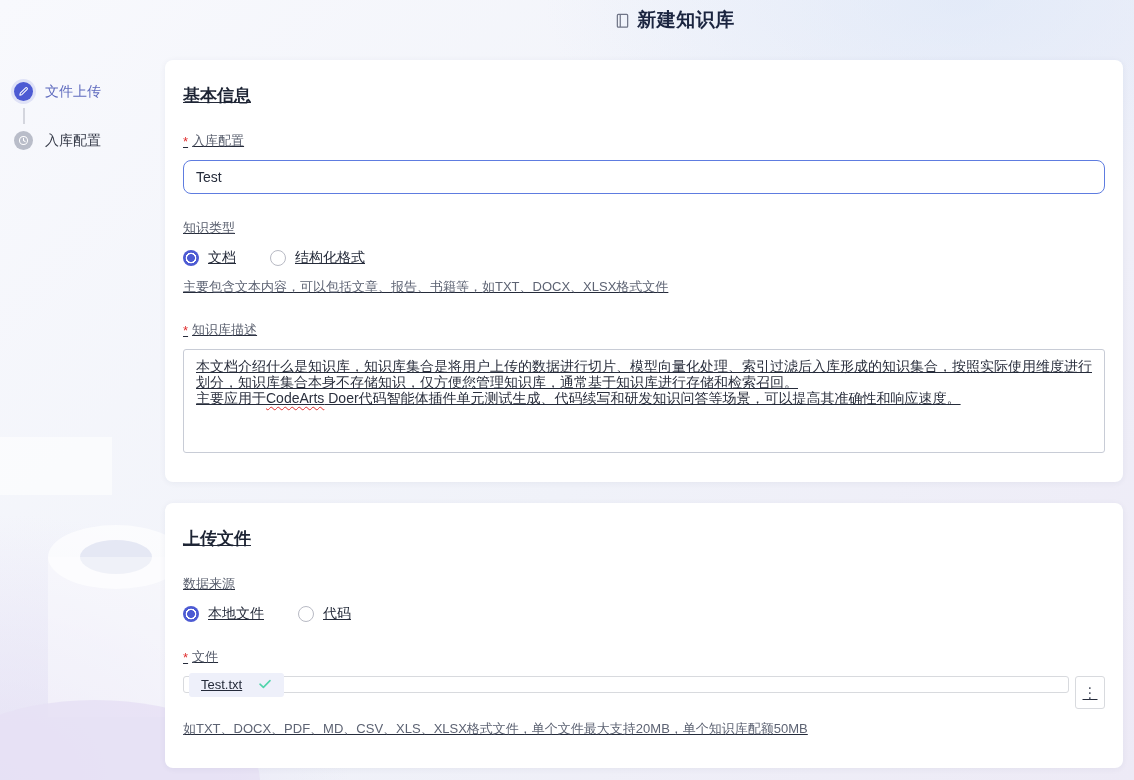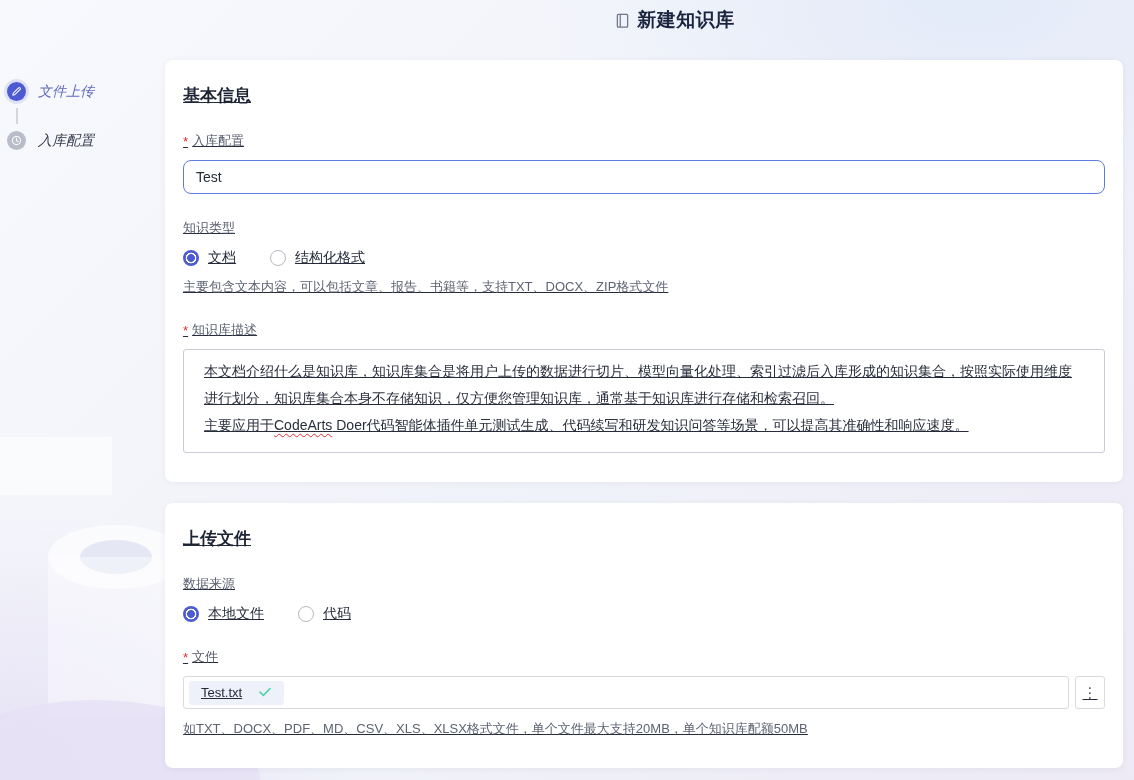--- a/index.html
+++ b/index.html
@@ -29,21 +29,21 @@
   
   .title-bar {
     position: absolute; left: 0; top: 7px; width: 100%;
     display: flex; justify-content: center; padding-left: 216px;
     align-items: center; gap: 7px;
   }
   .title-bar .kb-icon { display: inline-flex; margin-top: 2px; }
   .page-title { font-size: 19px; font-weight: 700; color: #1b2540; letter-spacing: 0.5px; }
 
   
-  .steps { position: absolute; left: 7px; top: 82px; width: 150px; font-style: italic; }
+  .steps { position: absolute; left: 14px; top: 82px; width: 150px; }
   .step-row { display: flex; align-items: center; gap: 12px; cursor: pointer; }
   .step-circle {
     width: 19px; height: 19px; border-radius: 50%; flex: 0 0 19px;
     display: flex; align-items: center; justify-content: center;
   }
   .step-circle.active { background: #4d5bd3; box-shadow: 0 0 0 3px rgba(77,91,211,0.14); }
   .step-circle.pending { background: #b9bdc9; }
   .step-label { font-size: 14px; }
   .step-label.active { color: #5f6bbe; }
   .step-label.pending { color: #343947; }
@@ -78,32 +78,32 @@
       #4d5bd3 0 3.6px, #ffffff 4.2px 5.2px, #4d5bd3 5.6px 8px);
   }
   .radio-dot.unchecked { background: #fff; border: 1px solid #b8bac4; }
   .radio-label { font-size: 14px; font-weight: 500; color: #252b3a; }
 
   .hint-text { margin-top: 11px; font-size: 13px; color: #5d6373; }
 
   .desc-box {
     margin-top: 10px; width: 100%; height: 104px;
     border: 1px solid #c8ccd6; border-radius: 3px;
-    padding: 8px 20px; font-size: 14px; line-height: 27px; color: #2a2f3d;
+    padding: 8px 12px; font-size: 14px; line-height: 16px; color: #2a2f3d;
     overflow: hidden; cursor: text; background: #fff;
   }
   .squiggle {
     text-decoration: underline; text-decoration-style: wavy;
     text-decoration-color: #e02e2e; text-decoration-thickness: 1px;
     text-underline-offset: 3px;
   }
 
   .file-row { margin-top: 10px; display: flex; gap: 6px; }
   .file-field {
-    flex: 1 1 auto; height: 33px; background: #fff;
+    flex: 1 1 auto; height: 17px; background: #fff;
     border: 1px solid #d8dade; border-radius: 3px;
     display: flex; align-items: center; padding: 0 5px; cursor: pointer;
   }
   .file-tag {
     display: flex; align-items: center; gap: 16px;
     background: #eef0fa; border-radius: 3px;
     padding: 3px 12px; height: 24px;
   }
   .file-tag-name { font-size: 13px; color: #252b3a; }
   .more-btn {
@@ -170,21 +170,21 @@
     <div class="radio-row">
       <div class="radio-option">
         <span class="radio-dot checked"></span>
         <span class="radio-label">文档</span>
       </div>
       <div class="radio-option">
         <span class="radio-dot unchecked"></span>
         <span class="radio-label">结构化格式</span>
       </div>
     </div>
-    <div class="hint-text">主要包含文本内容，可以包括文章、报告、书籍等，支持TXT、DOCX、ZIP格式文件</div>
+    <div class="hint-text">主要包含文本内容，可以包括文章、报告、书籍等，如TXT、DOCX、XLSX格式文件</div>
 
     <div class="field-label">
       <span class="required-mark">*</span>
       <span>知识库描述</span>
     </div>
     <div class="desc-box">
       <div>本文档介绍什么是知识库，知识库集合是将用户上传的数据进行切片、模型向量化处理、索引过滤后入库形成的知识集合，按照实际使用维度进行划分，知识库集合本身不存储知识，仅方便您管理知识库，通常基于知识库进行存储和检索召回。</div>
       <div><span>主要应用于</span><span class="squiggle">CodeArts</span><span> Doer代码智能体插件单元测试生成、代码续写和研发知识问答等场景，可以提高其准确性和响应速度。</span></div>
     </div>
   </section>

